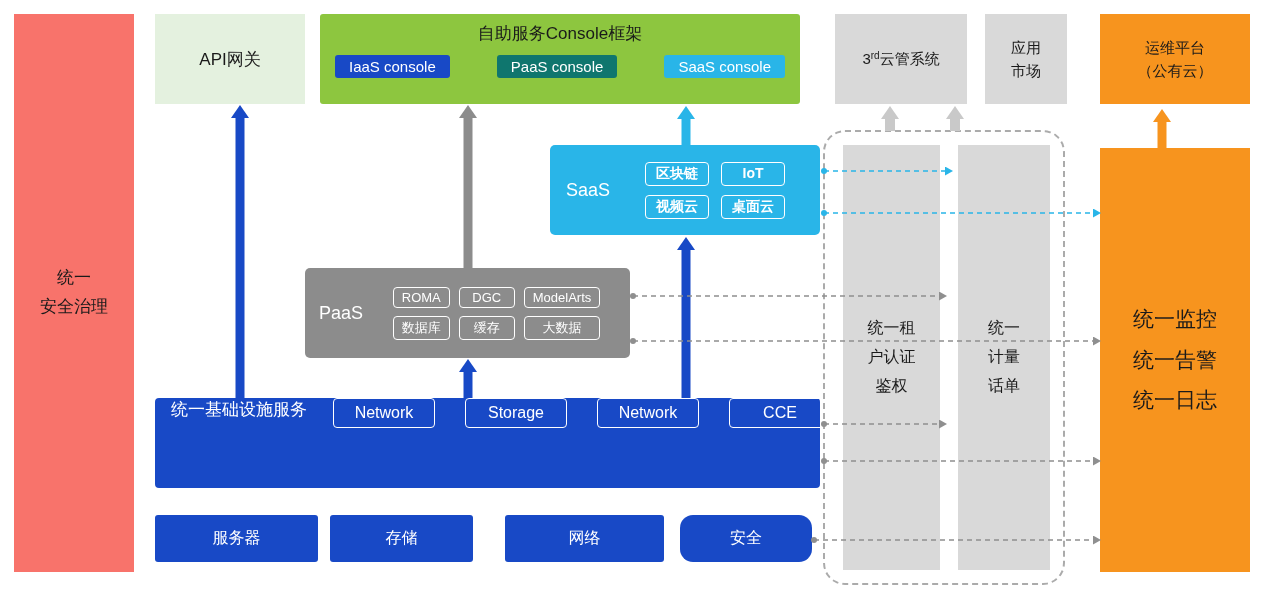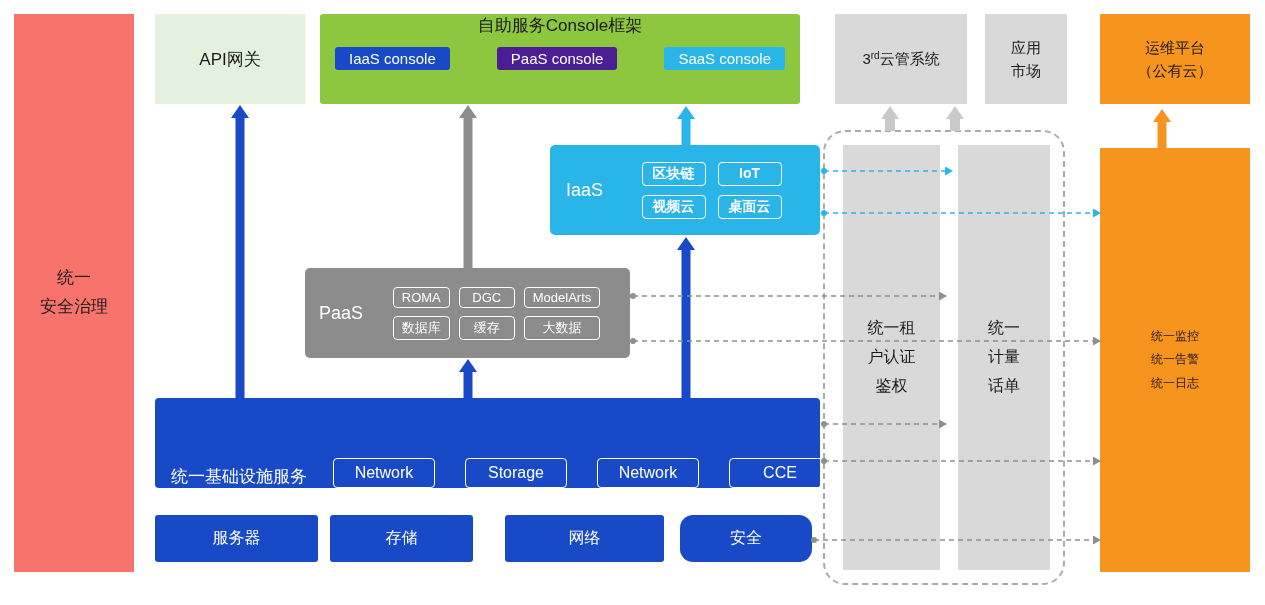--- a/index.html
+++ b/index.html
@@ -11,25 +11,25 @@
   .box { position:absolute; box-sizing:border-box; }
   .center { display:flex; align-items:center; justify-content:center; text-align:center; }
   .ml { white-space:pre-line; }
 
   
   .sec { left:14px; top:14px; width:120px; height:558px; background:#f8736b; font-size:17px; line-height:1.7; }
 
   
   .api { left:155px; top:14px; width:150px; height:90px; background:#e4f1df; font-size:17px; }
   .console { left:320px; top:14px; width:480px; height:90px; background:#8dc63f; border-radius:3px; }
-  .console-title { text-align:center; padding-top:0; font-size:17px; font-weight:500; }
+  .console-title { text-align:center; padding-top:8px; font-size:17px; font-weight:500; }
   .console-row { display:flex; justify-content:space-between; padding:0 15px; margin-top:10px; }
   .console-chip { color:#fff; font-size:15px; padding:3px 14px; border-radius:3px; }
   .chip-iaas { background:#1849c6; }
-  .chip-paas { background:#4c1d95; }
+  .chip-paas { background:#0f766e; }
   .chip-saas { background:#29b5e8; }
   .third  { left:835px; top:14px; width:132px; height:90px; background:#d9d9d9; font-size:15px; }
   .third .sup { font-size:10px; position:relative; top:-5px; }
   .market { left:985px; top:14px; width:82px;  height:90px; background:#d9d9d9; font-size:15px; line-height:1.55; }
   .om     { left:1100px; top:14px; width:150px; height:90px; background:#f7941e; font-size:15px; line-height:1.55; }
 
   
   .saas { left:550px; top:145px; width:270px; height:90px; background:#29b5e8; border-radius:5px;
           display:flex; align-items:center; padding:0 12px 0 16px; }
   .layer-label { color:#fff; font-size:18px; margin-right:12px; }
@@ -38,38 +38,38 @@
   .chip { border:1.5px solid #ffffff; border-radius:4px; color:#ffffff; font-size:14px;
           padding:2px 10px; text-align:center; min-width:38px; }
   .chip-sm { font-size:13px; padding:2px 8px; }
 
   
   .paas { left:305px; top:268px; width:325px; height:90px; background:#8c8c8c; border-radius:5px;
           display:flex; align-items:center; padding:0 12px 0 14px; }
 
   
   .infra { left:155px; top:398px; width:665px; height:90px; background:#1849c6; border-radius:4px;
-           display:flex; align-items:flex-end; padding-left:16px; }
+           display:flex; align-items:flex-start; padding-left:16px; }
   .infra-label { color:#fff; font-size:17px; margin-right:26px; white-space:nowrap; }
   .infra-items { display:flex; gap:30px; }
   .infra-chip { border:1.5px solid #fff; border-radius:4px; color:#fff; font-size:16px;
                 padding:5px 14px; min-width:72px; text-align:center; }
 
   
   .hw { top:515px; height:47px; background:#1849c6; color:#fff; font-size:16px; border-radius:3px; }
   .hw1 { left:155px; width:163px; }
   .hw2 { left:330px; width:143px; }
   .hw3 { left:505px; width:159px; }
   .hw4 { left:680px; width:132px;border-radius:13px; }
 
   
   .dashed-frame { left:823px; top:130px; width:242px; height:455px; border:2px dashed #ababab; border-radius:22px; }
   .auth  { left:843px; top:145px; width:97px; height:425px; background:#d9d9d9; font-size:16px; line-height:1.8; }
   .meter { left:958px; top:145px; width:92px; height:425px; background:#d9d9d9; font-size:16px; line-height:1.8; }
-  .monitor { left:1100px; top:148px; width:150px; height:424px; background:#f7941e; font-size:12px; line-height:1.95; }
+  .monitor { left:1100px; top:148px; width:150px; height:424px; background:#f7941e; font-size:21px; line-height:1.95; }
 
   .overlay { position:absolute; left:0; top:0; width:1265px; height:605px; pointer-events:none; z-index:5; }
 </style>
 </head>
 <body>
 
 <div class="stage">
 
   <div class="box sec center ml">统一
 安全治理</div>
@@ -88,21 +88,21 @@
   <div class="box third center">
     <span><span>3</span><span class="sup">rd</span><span>云管系统</span></span>
   </div>
 
   <div class="box market center ml">应用
 市场</div>
   <div class="box om center ml">运维平台
 （公有云）</div>
 
   <div class="box saas">
-    <div class="layer-label">IaaS</div>
+    <div class="layer-label">SaaS</div>
     <div class="grid2">
       <div class="chip">区块链</div>
       <div class="chip">IoT</div>
       <div class="chip">视频云</div>
       <div class="chip">桌面云</div>
     </div>
   </div>
 
   <div class="box paas">
     <div class="layer-label">PaaS</div>

